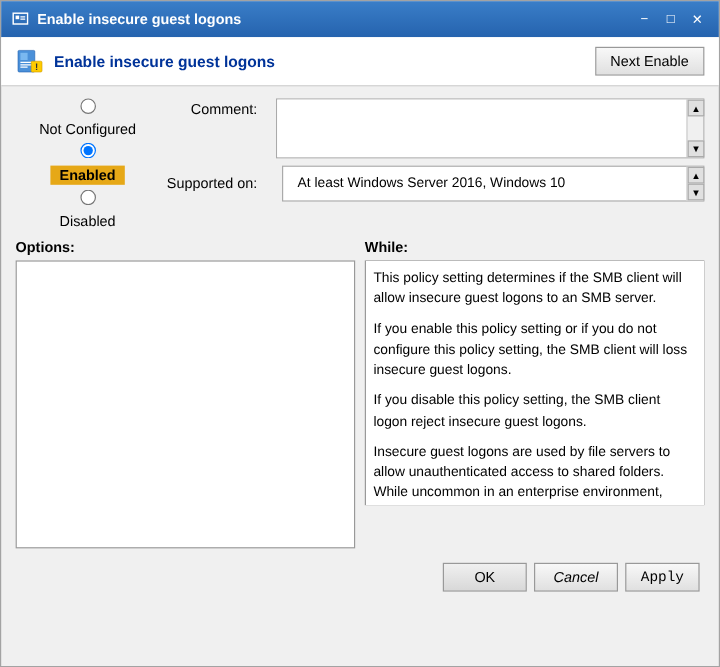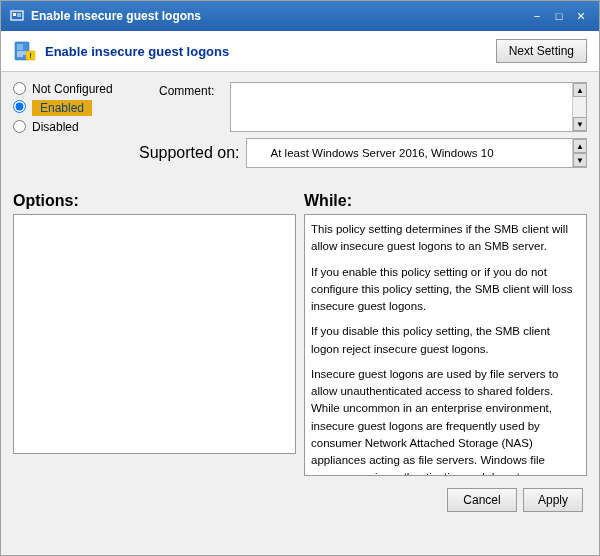--- a/index.html
+++ b/index.html
@@ -132,35 +132,36 @@
     }
 
     .radio-group {
       display: flex;
       flex-direction: column;
       gap: 4px;
     }
 
     .radio-item {
       display: flex;
-      align-items: flex-start;
-      gap: 6px;
-      font-size: 12px;
+      align-items: center;
+      gap: 6px;
+      font-size: 12px;
+      flex-direction: column;
     }
 
     .radio-item input[type="radio"] {
       margin: 0;
       cursor: pointer;
     }
 
     .radio-label-enabled {
       background: #e6a817;
-      color: #0c4a6e;
+      color: #000000;
       padding: 1px 8px;
-      font-weight: 400;
+      font-weight: 700;
       font-size: 12px;
     }
 
     .right-section {
       display: flex;
       flex-direction: column;
       gap: 6px;
     }
 
     .comment-section {
@@ -176,49 +177,47 @@
       margin-left: 20px;
     }
 
     .supported-section {
       display: flex;
       align-items: center;
       gap: 6px;
     }
 
     .supported-label {
-      font-size: 16px;
+      font-size: 12px;
       min-width: 90px;
-      text-align: right;
     }
 
     .middle-section {
       display: grid;
       grid-template-columns: 1fr 1fr;
       gap: 8px;
       margin-bottom: 6px;
     }
 
     .section-label {
-      font-size: 16px;
+      font-size: 12px;
       font-weight: 600;
       margin-bottom: 4px;
-      margin-top: 16px;
     }
 
     .options-box {
       border: 1px solid #999;
       background: white;
       height: 240px;
     }
 
     .help-box {
       border: 1px solid #999;
       background: white;
-      height: 262px;
+      height: 204px;
       overflow-y: scroll;
       padding: 6px;
       font-size: 11.5px;
       line-height: 1.5;
     }
 
     .help-box p {
       margin-bottom: 8px;
     }
 
@@ -231,24 +230,26 @@
       flex-shrink: 0;
     }
 
     .btn-ok {
       min-width: 70px;
       background: linear-gradient(to bottom, #f0f0f0, #d8d8d8);
     }
 
     .btn-cancel {
       min-width: 70px;
+      font-style: italic;
     }
 
     .btn-apply {
       min-width: 60px;
+      font-family: Liberation Mono, monospace;
     }
 
     
     .help-box::-webkit-scrollbar {
       width: 14px;
     }
     .help-box::-webkit-scrollbar-track {
       background: #f0f0f0;
       border-left: 1px solid #ccc;
     }
@@ -303,21 +304,21 @@
           <line x1="4" y1="13" x2="14" y2="13" stroke="white" stroke-width="1"></line>
           <line x1="4" y1="15" x2="14" y2="15" stroke="white" stroke-width="1"></line>
           <line x1="4" y1="17" x2="10" y2="17" stroke="white" stroke-width="1"></line>
           <rect x="13" y="12" width="9" height="9" rx="1" fill="#ffcc00" stroke="#cc9900" stroke-width="0.5"></rect>
           <text x="17.5" y="19" text-anchor="middle" font-size="8" font-weight="bold" fill="#333">!</text>
         </svg>
       </div>
       <span class="header-title">Enable insecure guest logons</span>
     </div>
     <div class="header-buttons">
-      <button class="btn">Next Setting</button>
+      <button class="btn">Next Enable</button>
     </div>
   </div>
 
   <div class="content-area">
 
     <div class="top-section">
 
       <div class="radio-group">
         <div class="radio-item">
           <input type="radio" name="policy" value="not_configured" style="">
@@ -341,21 +342,21 @@
             <div style="width:14px; background:#f0f0f0; border-left:1px solid #ccc; display:flex; flex-direction:column;">
               <div class="scroll-arrow">▲</div>
               <div style="flex:1;"></div>
               <div class="scroll-arrow">▼</div>
             </div>
           </div>
         </div>
         <div class="supported-section">
           <span class="supported-label">Supported on:</span>
           <div style="flex:1; position:relative; display:flex; flex-direction:row; border:1px solid #aaa; background:white; height:30px;">
-            <div style="flex:1; padding:4px 24px; font-size:11.5px; display:flex; align-items:center;">At least Windows Server 2016, Windows 10</div>
+            <div style="flex:1; padding:4px 12px; font-size:11.5px; display:flex; align-items:center;">At least Windows Server 2016, Windows 10</div>
             <div style="width:14px; background:#f0f0f0; border-left:1px solid #ccc; display:flex; flex-direction:column;">
               <div class="scroll-arrow">▲</div>
               <div style="flex:1;"></div>
               <div class="scroll-arrow">▼</div>
             </div>
           </div>
         </div>
       </div>
     </div>
 
@@ -371,17 +372,18 @@
         <div class="help-box">
           <p>This policy setting determines if the SMB client will allow insecure guest logons to an SMB server.</p>
           <p>If you enable this policy setting or if you do not configure this policy setting, the SMB client will loss insecure guest logons.</p>
           <p>If you disable this policy setting, the SMB client logon reject insecure guest logons.</p>
           <p>Insecure guest logons are used by file servers to allow unauthenticated access to shared folders. While uncommon in an enterprise environment, insecure guest logons are frequently used by consumer Network Attached Storage (NAS) appliances acting as file servers. Windows file servers require authentication and do not use insecure guest logons by default. Since insecure guest logons are unauthenticated, important security features such as SMB Signing and SMB Encryption are disabled. As a result, clients that allow insecure guest logons are vulnerable to a variety of man-in-the-middle attacks that can result in data loss, data corruption, and exposure to malware. Additionally, any data written to a file server using an insecure guest logon is</p>
         </div>
       </div>
     </div>
 
     <div class="bottom-buttons">
+      <button class="btn btn-ok">OK</button>
       <button class="btn btn-cancel">Cancel</button>
       <button class="btn btn-apply">Apply</button>
     </div>
   </div>
 </div>
 
 </body></html>

